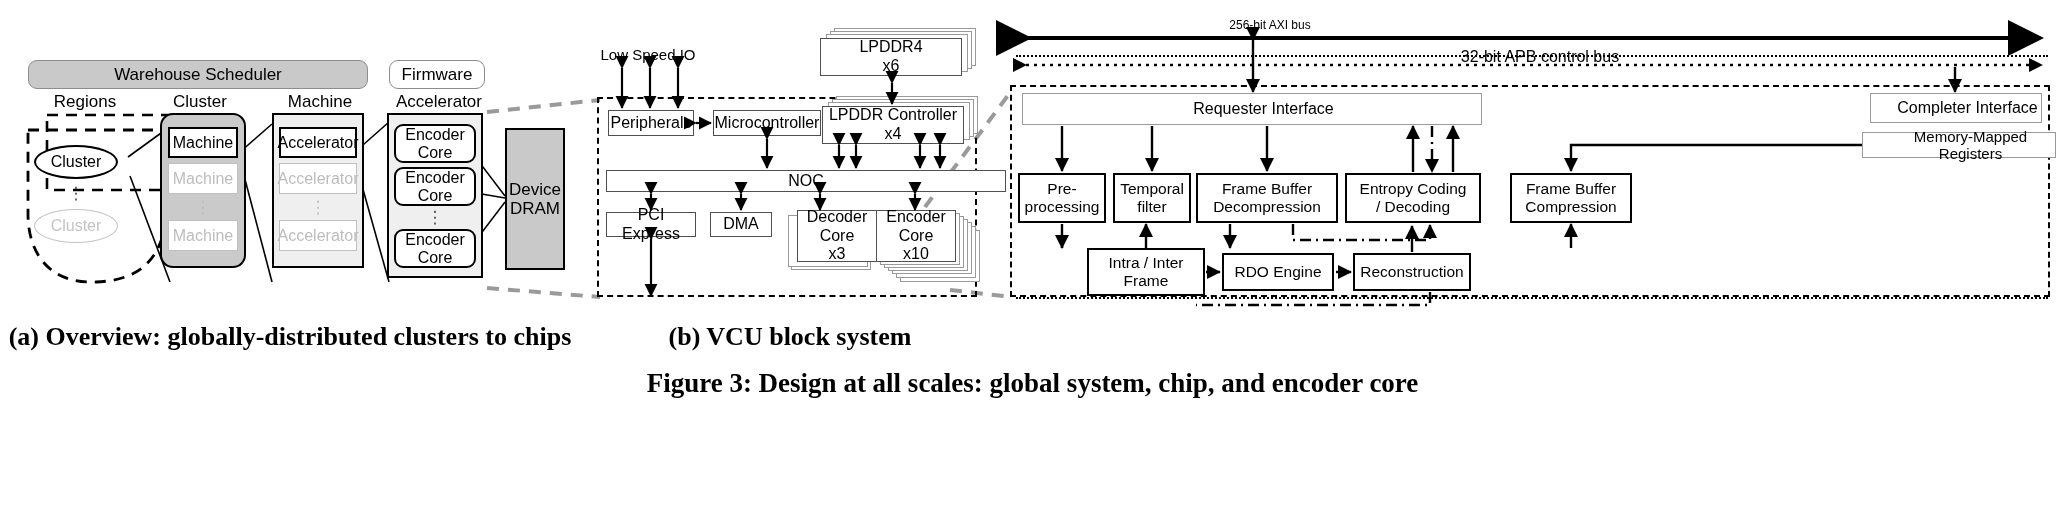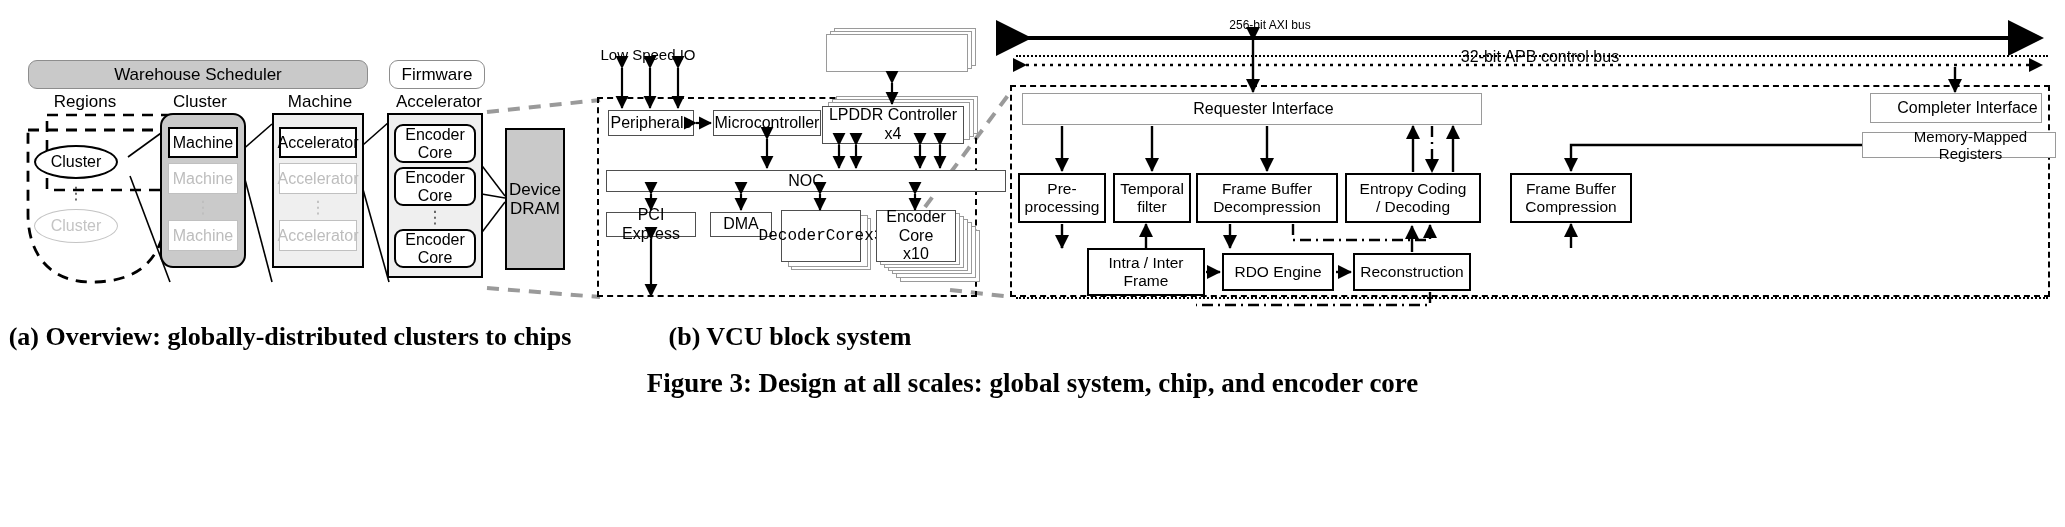--- a/index.html
+++ b/index.html
@@ -134,20 +134,24 @@
 
   <div>
     <div class="dashbox" style="left:597px;top:97px;width:380px;height:200px;"></div>
 
     <div class="lbl" style="left:600px;top:45px;width:96px;height:20px;font-size:15px;">Low Speed IO</div>
 
     <div class="shadowcard" style="left:820px;top:28px;width:155px;height:52px;">
       <div class="sheet" style="left:14px;top:0;width:140px;height:36px;"></div>
       <div class="sheet" style="left:10px;top:3px;width:140px;height:36px;"></div>
       <div class="sheet" style="left:6px;top:6px;width:140px;height:36px;"></div>
+      <div class="front" style="left:0;top:10px;width:140px;height:36px;flex-direction:column;">
+        <span>LPDDR4</span>
+        <span>x6</span>
+      </div>
     </div>
 
     <div class="b-box" style="left:608px;top:110px;width:86px;height:26px;">Peripherals</div>
     <div class="b-box" style="left:713px;top:110px;width:108px;height:26px;">Microcontroller</div>
 
     <div class="shadowcard" style="left:822px;top:96px;width:155px;height:52px;">
       <div class="sheet" style="left:14px;top:0;width:140px;height:36px;"></div>
       <div class="sheet" style="left:10px;top:3px;width:140px;height:36px;"></div>
       <div class="sheet" style="left:6px;top:6px;width:140px;height:36px;"></div>
       <div class="front" style="left:0;top:10px;width:140px;height:36px;flex-direction:column;">
@@ -157,21 +161,21 @@
     </div>
 
     <div class="b-box" style="left:606px;top:170px;width:400px;height:22px;justify-content:center;">NOC</div>
 
     <div class="b-box" style="left:606px;top:212px;width:90px;height:25px;">PCI Express</div>
     <div class="b-box" style="left:710px;top:212px;width:62px;height:25px;">DMA</div>
 
     <div class="shadowcard" style="left:781px;top:210px;width:92px;height:64px;">
       <div class="sheet" style="left:10px;top:8px;width:78px;height:50px;"></div>
       <div class="sheet" style="left:7px;top:5px;width:78px;height:50px;"></div>
-      <div class="front" style="left:0;top:0;width:78px;height:50px;font-family:Liberation Mono, monospace;">
+      <div class="front" style="left:16px;top:0;width:78px;height:50px;flex-direction:column;">
         <span>Decoder</span>
         <span>Core</span>
         <span>x3</span>
       </div>
     </div>
 
     <div class="shadowcard" style="left:876px;top:210px;width:110px;height:80px;">
       <div class="sheet" style="left:24px;top:20px;width:78px;height:50px;"></div>
       <div class="sheet" style="left:20px;top:16px;width:78px;height:50px;"></div>
       <div class="sheet" style="left:16px;top:12px;width:78px;height:50px;"></div>

